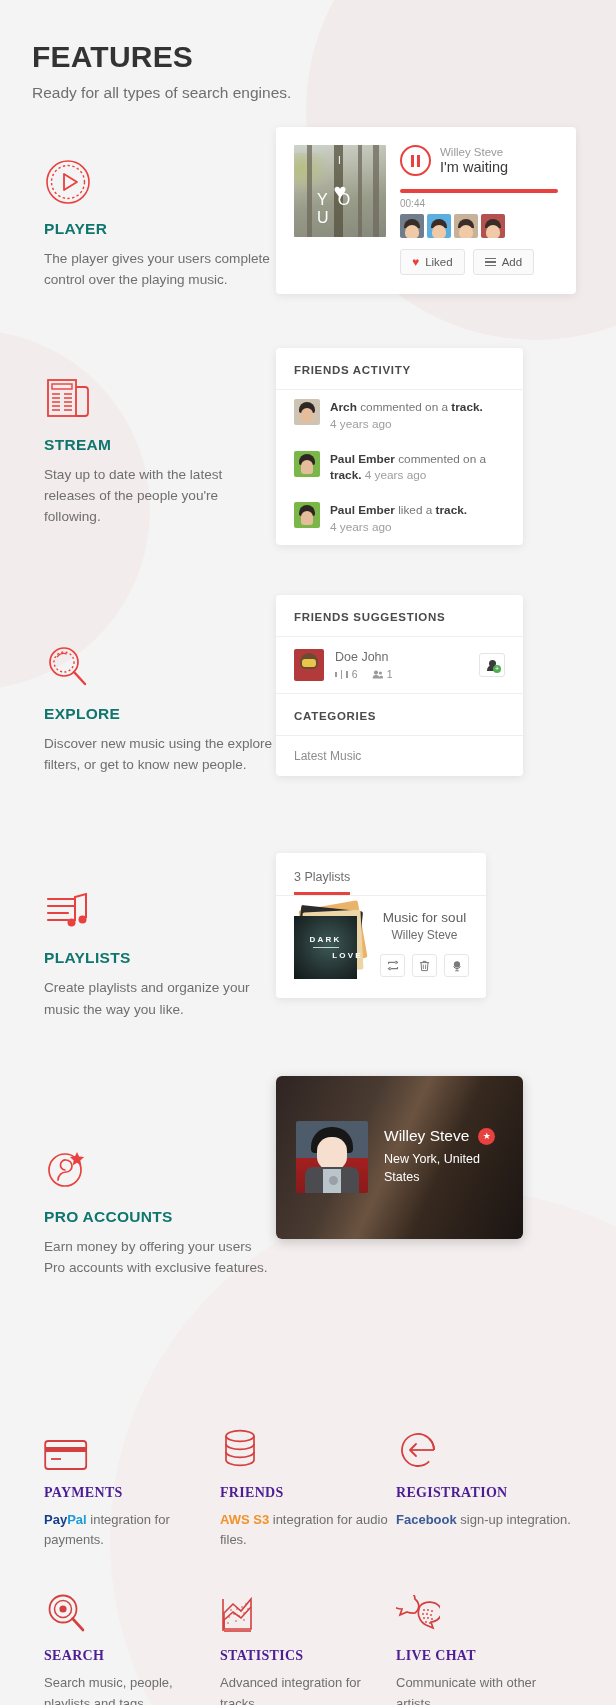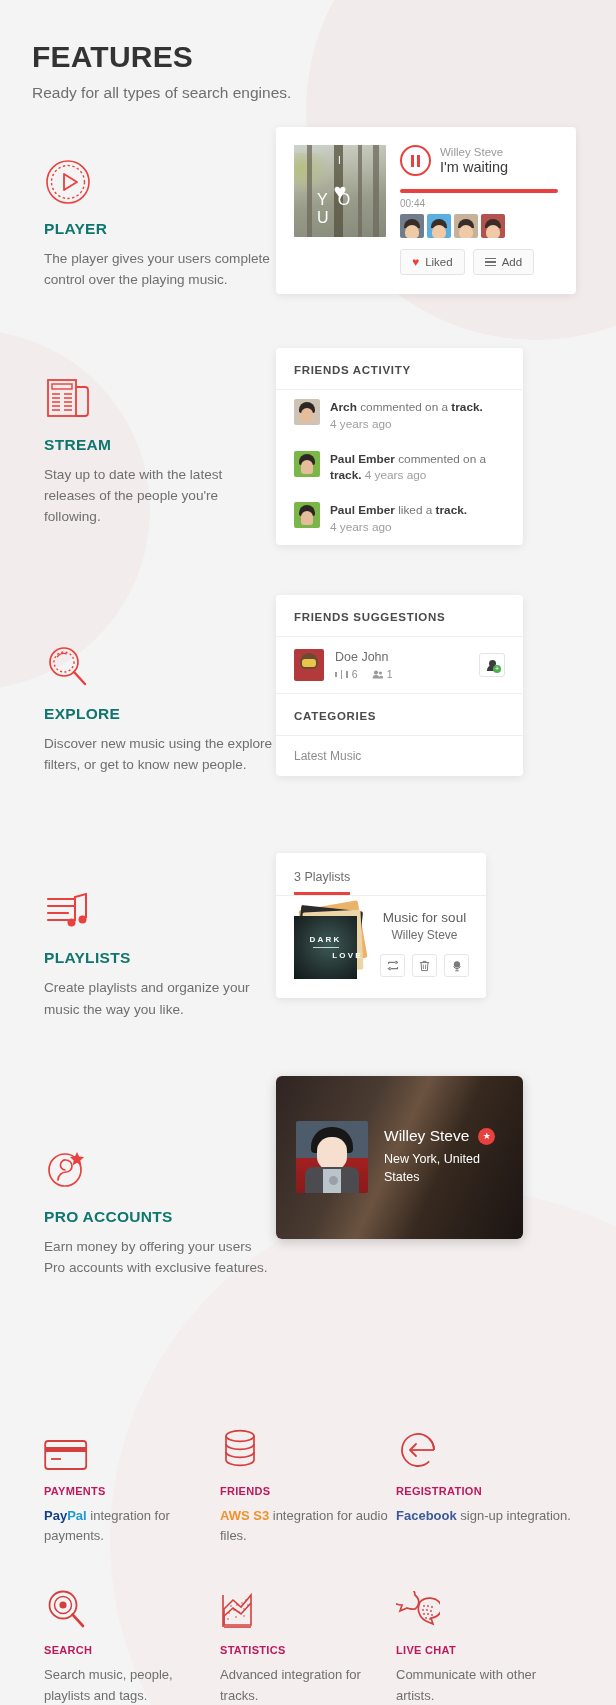--- a/index.html
+++ b/index.html
@@ -212,21 +212,21 @@
   .pro-star {
     width:17px;height:17px;border-radius:50%;background:#e8413e;color:#fff;
     font-size:9px;display:flex;align-items:center;justify-content:center;
   }
   .pro-loc { color:#fff; font-size:12.5px; margin-top:6px; line-height:1.42; max-width:122px; }
 
   
   .grid { display:flex; flex-wrap:wrap; padding-left:44px; }
   .g-cell { width: 176px; }
   .g-icon { height:46px; margin-bottom:13px; display:flex; align-items:flex-end; }
-  .g-title { font-size:11px; font-weight:bold; color:#be185d; letter-spacing:.3px; margin-bottom:9px;}
+  .g-title { font-size:14px; font-weight:bold; color:#4c1d95; letter-spacing:.3px; margin-bottom:9px;font-family:Liberation Serif, serif;}
   .g-desc { font-size:13px; color:#6f6f6f; line-height:1.6; }
   .pay { color:#153d8a; font-weight:bold; }
   .pal { color:#1d9bd7; font-weight:bold; }
   .aws { color:#f1922c; font-weight:bold; }
   .fb  { color:#3a5a98; font-weight:bold; }
   svg { display:block; }
 </style>
 </head>
 <body>
 

